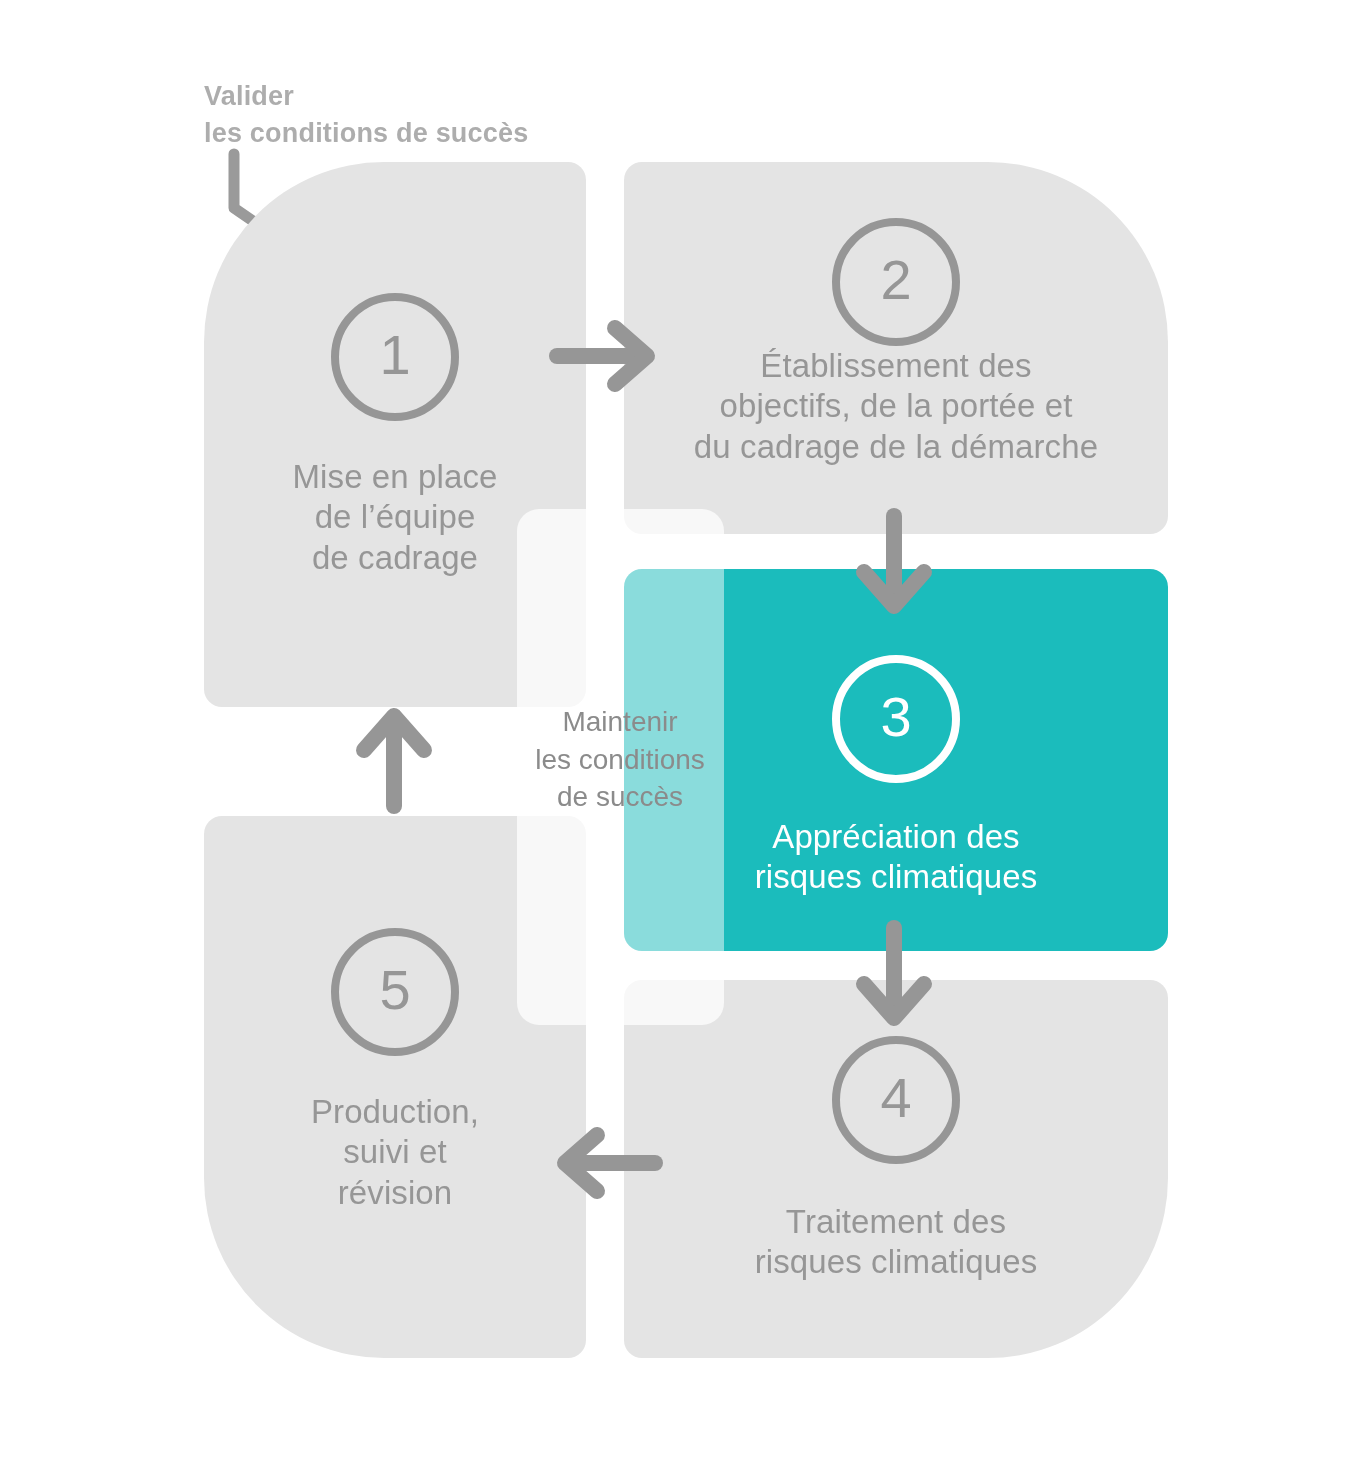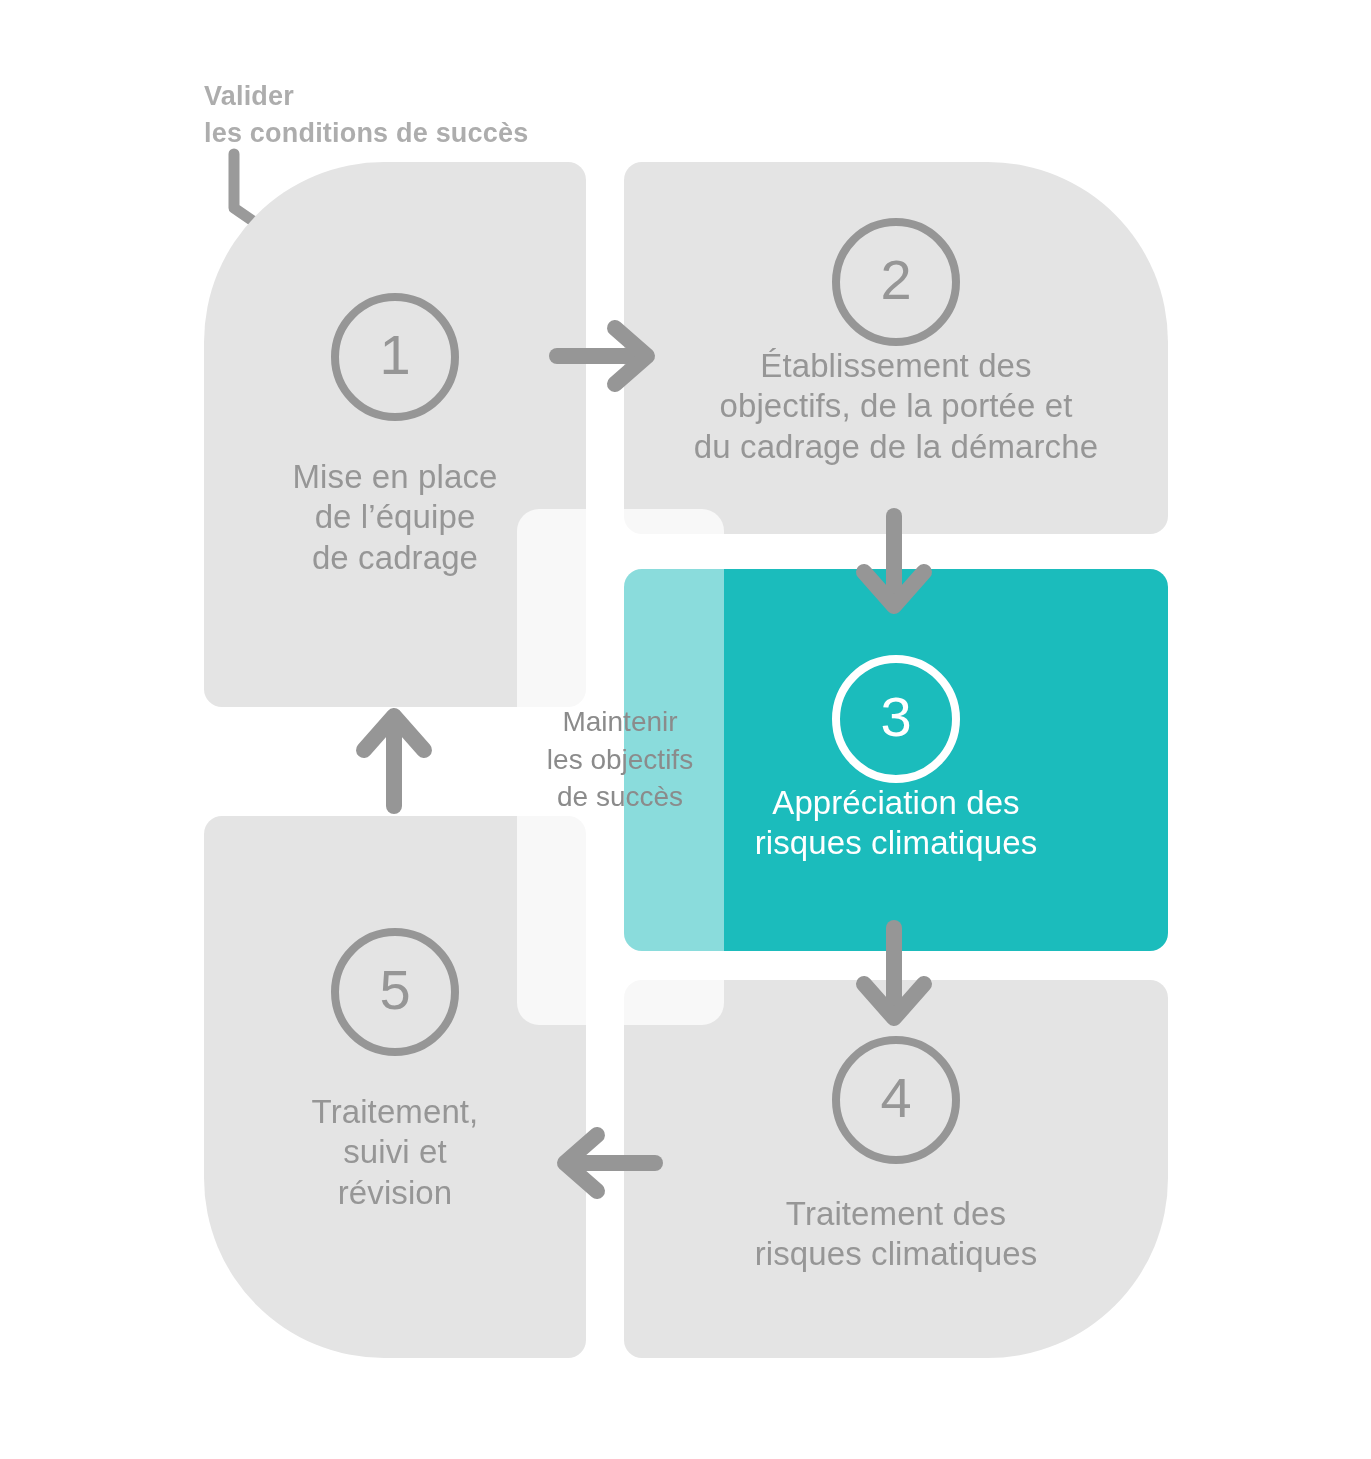--- a/index.html
+++ b/index.html
@@ -41,22 +41,22 @@
   #box5{left:204px;top:816px;width:382px;height:542px;
         border-radius:18px 18px 18px 180px;
         padding-top:112px;}
 
   #box1 .num-circle,#box5 .num-circle{width:128px;height:128px;}
   #box2 .num-circle,#box4 .num-circle{width:128px;height:128px;}
   #box3 .num-circle{width:128px;height:128px;}
 
   #box1 .box-label{margin-top:36px;}
   #box2 .box-label{}
-  #box3 .box-label{}
-  #box4 .box-label{margin-top:30px;}
+  #box3 .box-label{margin-top:34px;}
+  #box4 .box-label{margin-top:38px;}
   #box5 .box-label{margin-top:36px;}
 
   
   #center-overlay{position:absolute;left:517px;top:509px;
       width:207px;height:516px;background:rgba(255,255,255,.72);
       border-radius:22px;display:flex;align-items:center;
       justify-content:center;}
   #center-label{position:absolute;left:500px;top:703px;width:240px;
       text-align:center;font-size:28px;line-height:1.34;color:#8b8b8b;
       white-space:pre-line;}
@@ -115,29 +115,29 @@
       <span>4</span>
     </div>
     <div class="box-label gray">Traitement des
 risques climatiques</div>
   </div>
 
   <div class="box gray" id="box5">
     <div class="num-circle gray">
       <span>5</span>
     </div>
-    <div class="box-label gray">Traitement,
+    <div class="box-label gray">Production,
 suivi et
 révision</div>
   </div>
 
   <div id="center-overlay"></div>
   <div id="teal-strip"></div>
   <div id="center-label">Maintenir
-les objectifs
+les conditions
 de succès</div>
 
   <svg class="arrow" style="left:551px;top:316px;width:112px;height:80px;" viewBox="0 0 112 80">
     <path d="M6 40 L84 40" fill="none" stroke="#969696" stroke-width="16" stroke-linecap="round"></path>
     <path d="M64 12 L96 40 L64 68" fill="none" stroke="#969696" stroke-width="16" stroke-linecap="round" stroke-linejoin="round"></path>
   </svg>
 
   <svg class="arrow" style="left:852px;top:508px;width:84px;height:112px;" viewBox="0 0 84 112">
     <path d="M42 8 L42 86" fill="none" stroke="#969696" stroke-width="16" stroke-linecap="round"></path>
     <path d="M12 64 L42 98 L72 64" fill="none" stroke="#969696" stroke-width="16" stroke-linecap="round" stroke-linejoin="round"></path>

